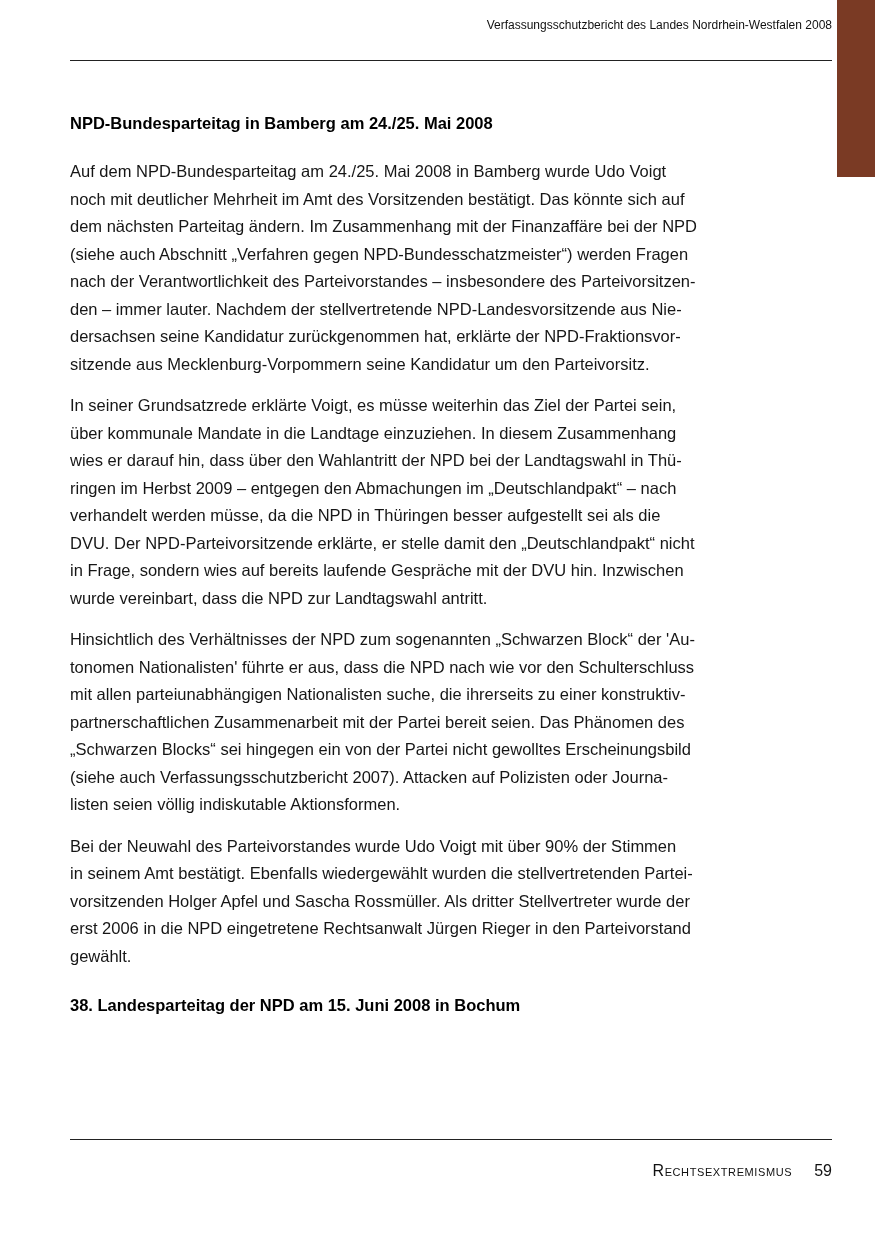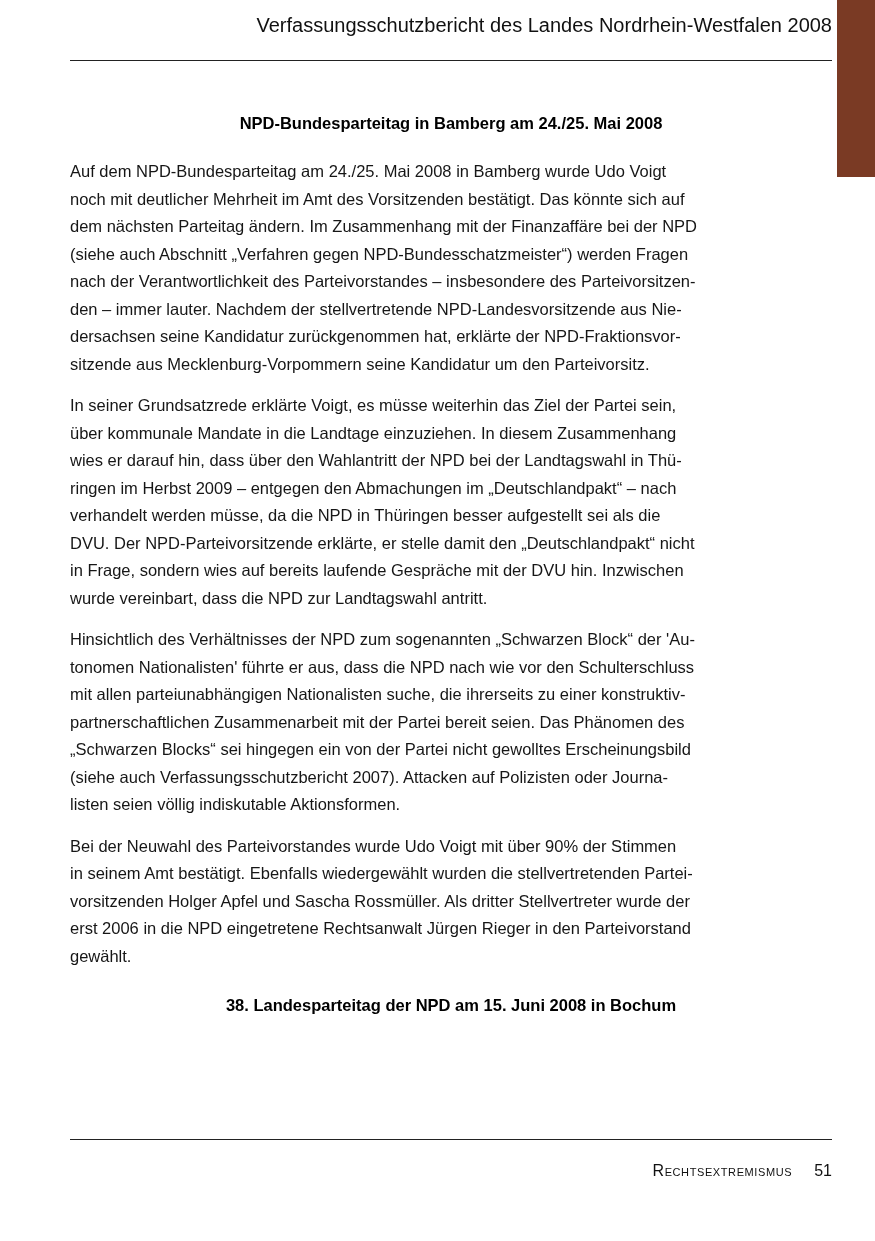--- a/index.html
+++ b/index.html
@@ -17,21 +17,21 @@
     position: absolute;
     top: 0; right: 0;
     width: 38px; height: 177px;
     background: #7a3a24; 
   }
 
   .running-header {
     position: absolute;
     top: 14px; left: 70px; right: 43px;
     text-align: right;
-    font-size: 20px;
+    font-size: 12px;
     line-height: 22px;
     color: #111111;
   }
   .header-rule {
     position: absolute;
     top: 60px; left: 70px;
     width: 762px; height: 0;
     border-top: 1.3px solid #222222;
   }
 
@@ -39,21 +39,20 @@
     position: absolute;
     top: 112px; left: 70px;
     width: 762px;
   }
   .heading {
     font-size: 16.5px;
     font-weight: bold;
     line-height: 22px;
     margin: 0 0 24px 0;
     color: #000000;
-    text-align: center;
   }
   .heading-2 { margin-top: 24px; margin-bottom: 26px; }
   .para {
     font-size: 16.5px;
     line-height: 27.5px;
     margin: 0 0 14px 0;
     white-space: pre-line;
     color: #161616;
   }
 
@@ -129,16 +128,16 @@
 gewählt.</p>
 
     <h2 class="heading heading-2">38. Landesparteitag der NPD am 15. Juni 2008 in Bochum</h2>
 
 
   </div>
 
   <div class="footer-rule"></div>
 
   <div class="page-footer">
-    <span class="footer-section">Rechtsextremismus</span><span class="footer-page">51</span>
+    <span class="footer-section">Rechtsextremismus</span><span class="footer-page">59</span>
   </div>
 
 </div>
 
 </body></html>

